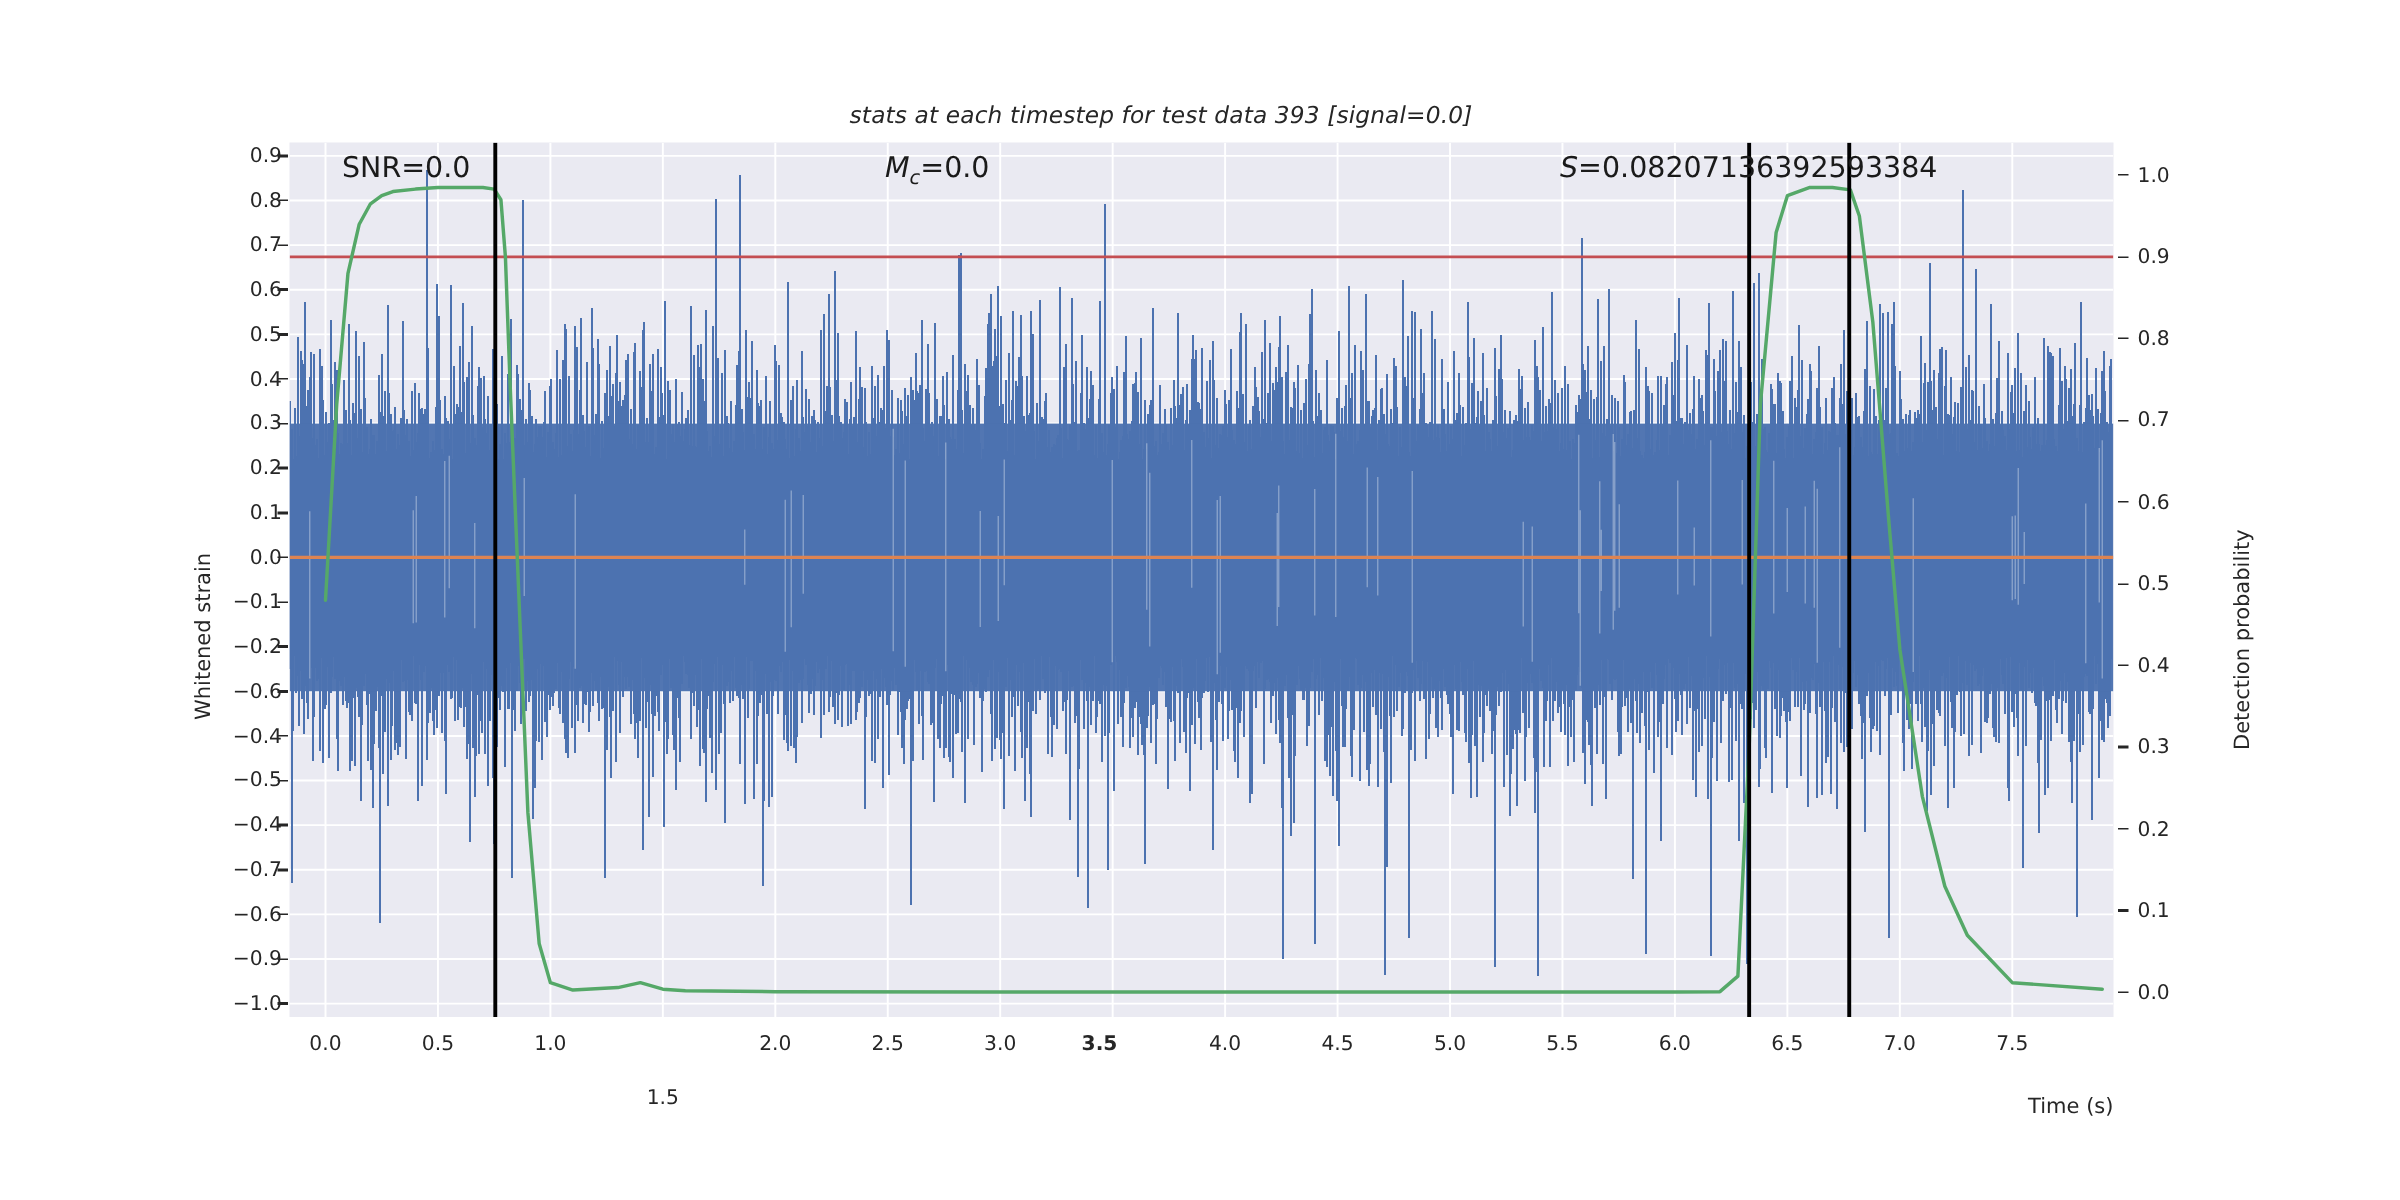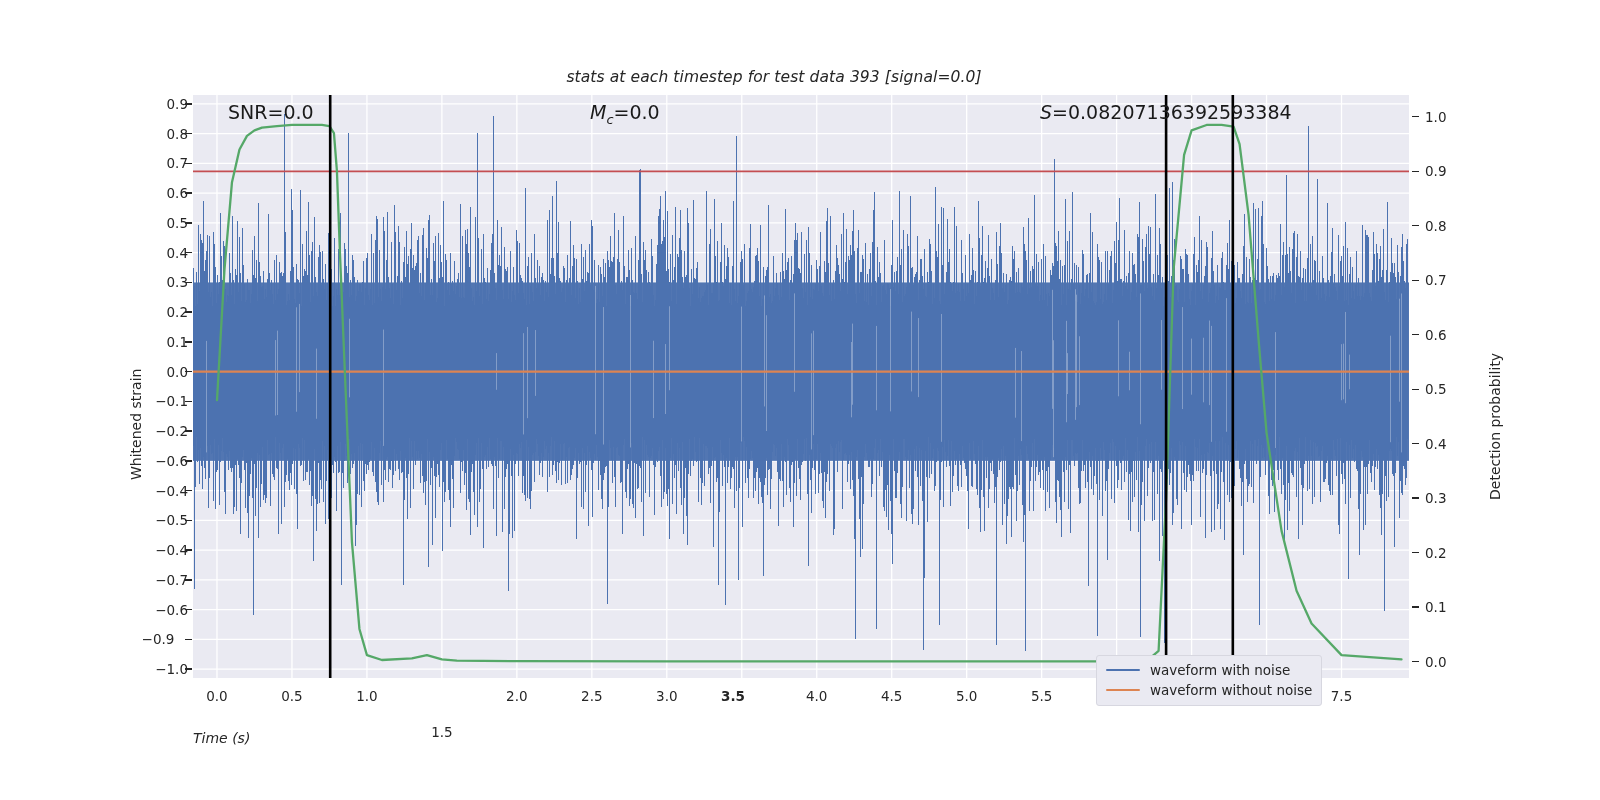--- a/index.html
+++ b/index.html
@@ -47,22 +47,22 @@
     transform:translate(128px,480px) rotate(-90deg);
     font-size:14px;color:#262626;white-space:nowrap;
   }
   #ylabel-right{
     position:absolute;left:0;top:0;
     transform-origin:0 0;
     transform:translate(1487px,500px) rotate(-90deg);
     font-size:14px;color:#262626;white-space:nowrap;
   }
   #xlabel{
-    position:absolute;left:193px;top:730px;width:1216px;text-align:left;
-    font-size:14px;color:#262626;font-style:italic;
+    position:absolute;left:193px;top:730px;width:1216px;text-align:right;
+    font-size:14px;color:#262626;
   }
 
   
   .annot{
     position:absolute;font-size:19px;color:#1a1a1a;white-space:nowrap;
   }
   .annot .ital{font-style:italic;}
   .annot sub{font-size:0.68em;font-style:italic;}
 
   
@@ -165,21 +165,21 @@
       <div class="ytick-l" style="top: 490.607px;">−0.4</div>
       <div class="ytick-l-mark" style="top: 489.907px;"></div>
       <div class="ytick-l" style="top: 520.352px;">−0.5</div>
       <div class="ytick-l-mark" style="top: 519.652px;"></div>
       <div class="ytick-l" style="top: 550.097px;">−0.4</div>
       <div class="ytick-l-mark" style="top: 549.397px;"></div>
       <div class="ytick-l" style="top: 579.842px;">−0.7</div>
       <div class="ytick-l-mark" style="top: 579.142px;"></div>
       <div class="ytick-l" style="top: 609.587px;">−0.6</div>
       <div class="ytick-l-mark" style="top: 608.887px;"></div>
-      <div class="ytick-l" style="top: 639.332px; text-align: center;">−0.9</div>
+      <div class="ytick-l" style="top: 639.332px;">−0.9</div>
       <div class="ytick-l-mark" style="top: 638.632px;"></div>
       <div class="ytick-l" style="top: 669.077px;">−1.0</div>
       <div class="ytick-l-mark" style="top: 668.377px;"></div>
       <div class="ytick-r" style="top: 116.794px;">1.0</div>
       <div class="ytick-r-mark" style="top: 116.094px;"></div>
       <div class="ytick-r" style="top: 171.28px;">0.9</div>
       <div class="ytick-r-mark" style="top: 170.58px;"></div>
       <div class="ytick-r" style="top: 225.766px;">0.8</div>
       <div class="ytick-r-mark" style="top: 225.066px;"></div>
       <div class="ytick-r" style="top: 280.252px;">0.7</div>
@@ -223,24 +223,14 @@
   <div class="annot" id="annot-snr" style="left:228px;top:101px;">SNR=0.0</div>
 
   <div class="annot" id="annot-mc" style="left:590px;top:101px;">
     <span class="ital">M</span><sub>c</sub><span>=0.0</span>
   </div>
 
   <div class="annot" id="annot-s" style="left:1040px;top:101px;">
     <span class="ital">S</span><span>=0.08207136392593384</span>
   </div>
 
-  <div id="legend">
-    <div class="legend-row">
-      <span class="legend-swatch" id="sw0" style="background: rgb(76, 114, 176);"></span>
-      <span class="legend-text">waveform with noise</span>
-    </div>
-    <div class="legend-row">
-      <span class="legend-swatch" id="sw1" style="background: rgb(221, 132, 82);"></span>
-      <span class="legend-text">waveform without noise</span>
-    </div>
-  </div>
 
 </div>
 
 </body></html>

